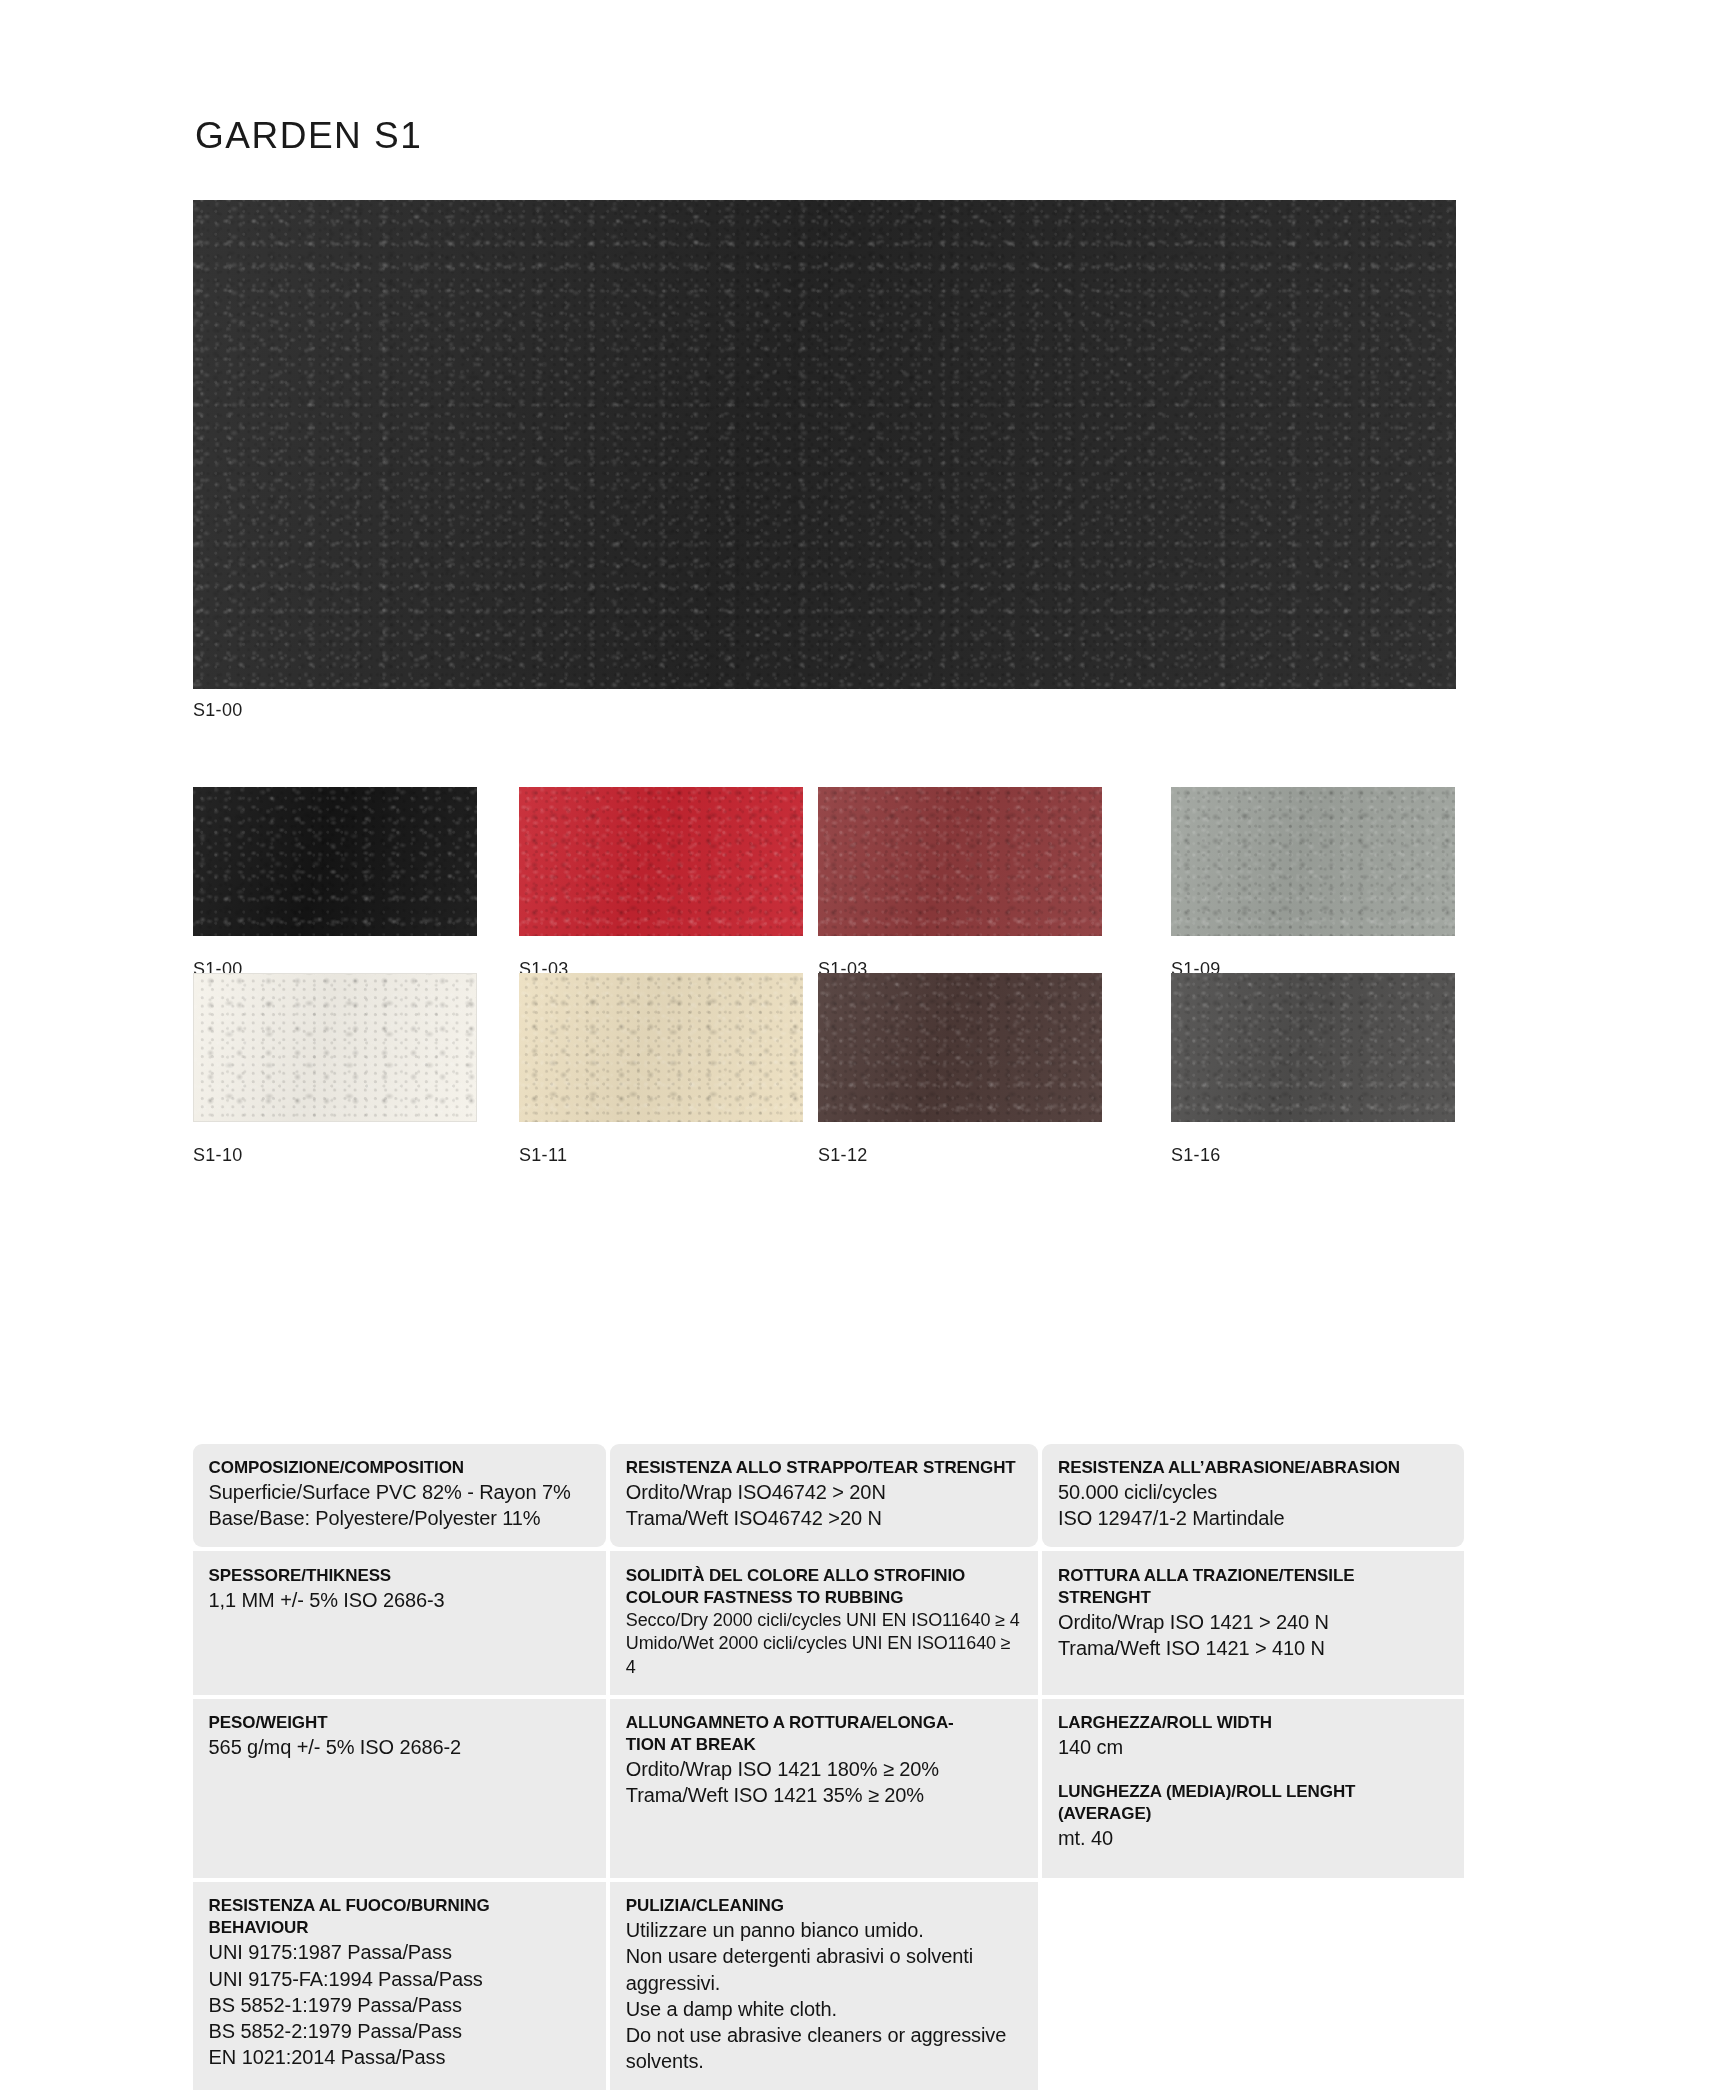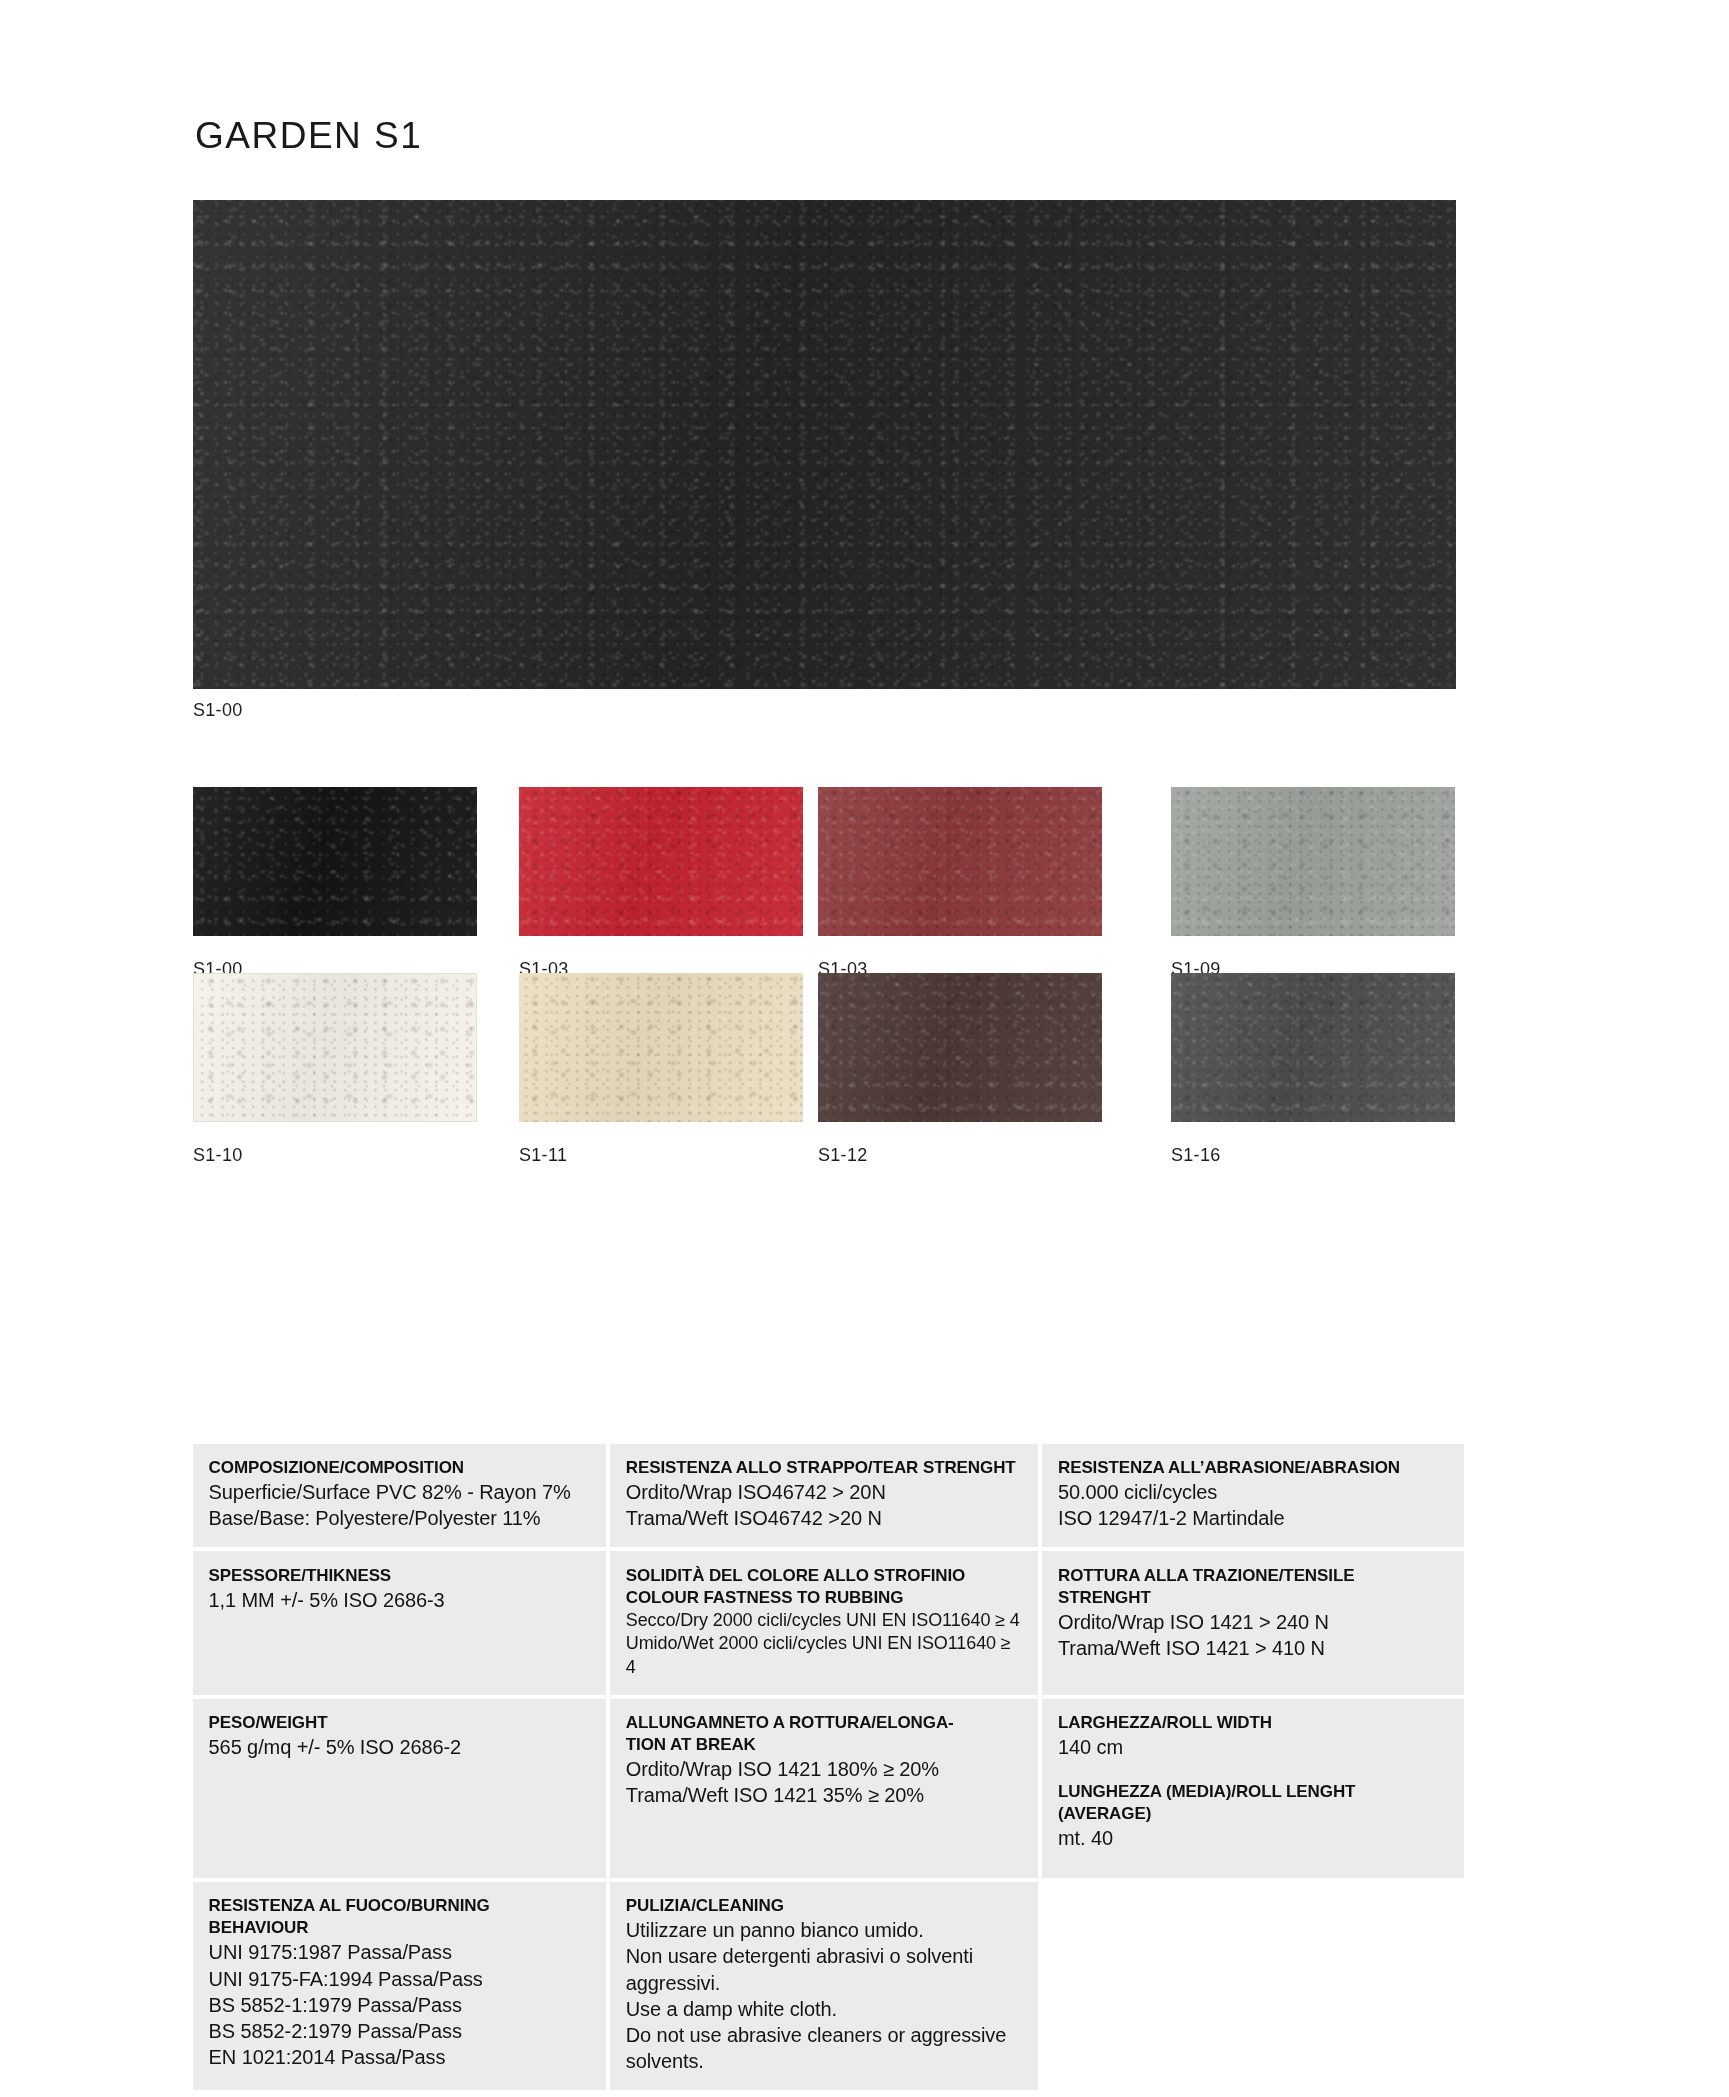--- a/index.html
+++ b/index.html
@@ -169,21 +169,21 @@
   }
 
   .spec-cell .bdy.sm {
     font-size: 18px;
     line-height: 1.30;
   }
 
   .spec-cell .gap { height: 20.4px; }
 
   
-  .r1 { min-height: 93px; }
+  .r1 { min-height: 93px; border-radius: 9px; }
   .r2 { min-height: 106px; }
   .r3 { min-height: 107px; }
   .r4 { min-height: 179px; }
 </style>
 </head>
 <body>
 
 <div class="page">
 
   <h1 class="title">GARDEN S1</h1>

